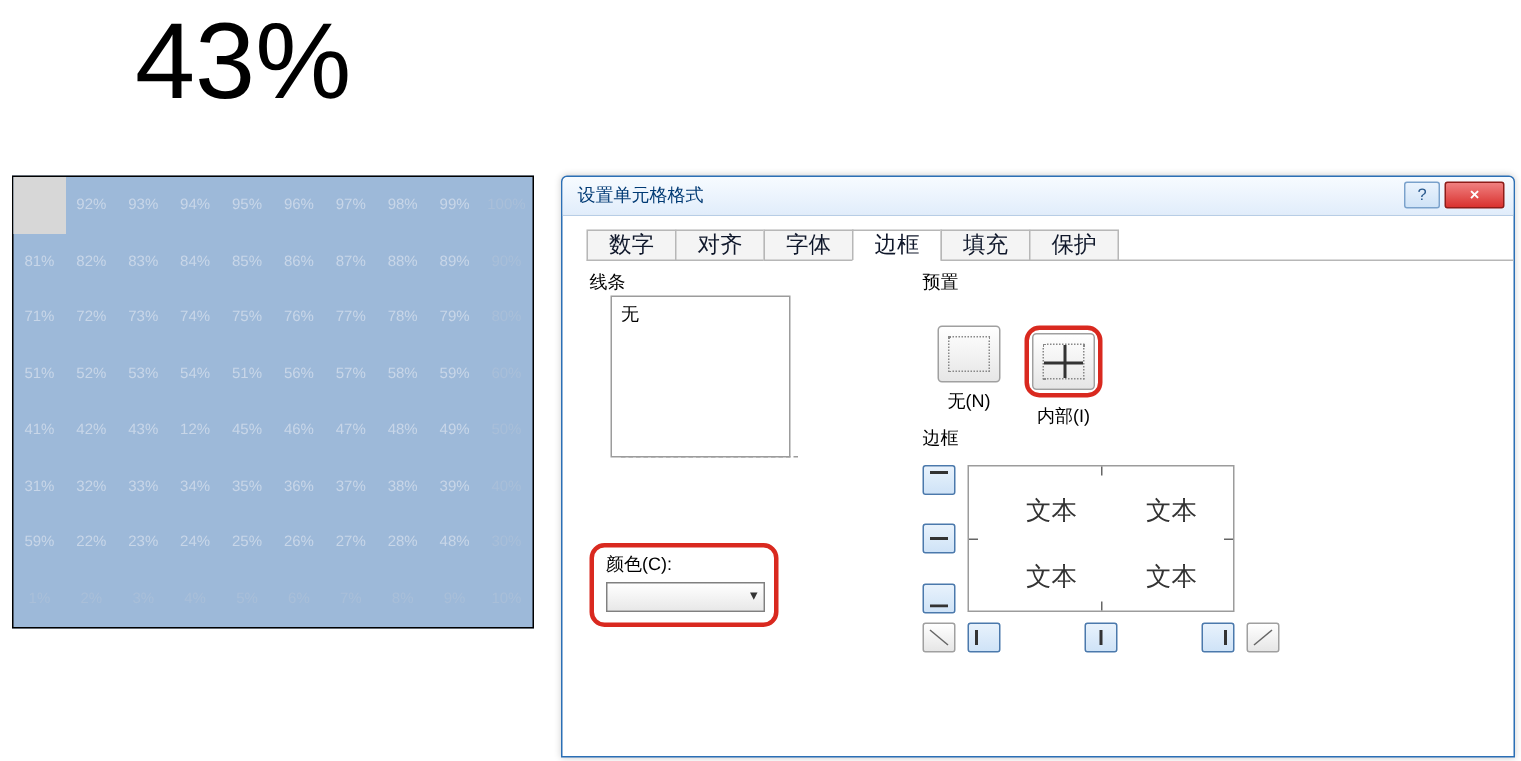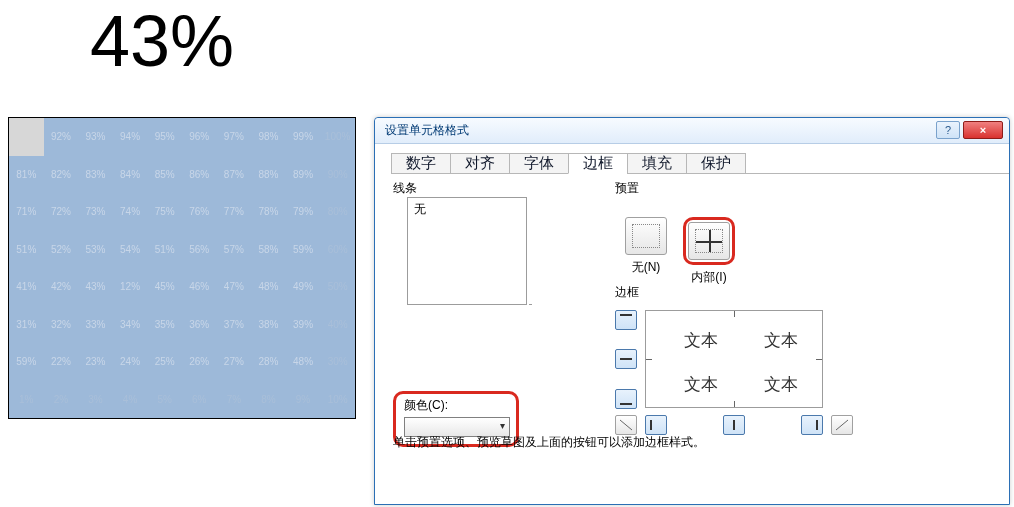--- a/index.html
+++ b/index.html
@@ -150,21 +150,20 @@
 
   .color-row {
     position: absolute;
     left: 18px; top: 188px;
     width: 134px;
   }
   .color-box {
     border: 3px solid #d9291f; border-radius: 10px;
     padding: 3px 8px 7px 8px;
     width: 126px;
-    margin-top: 29px;
   }
   .color-box .clabel { margin-bottom: 3px; }
   .color-select {
     width: 106px; height: 20px;
     border: 1px solid #808080;
     background: linear-gradient(#fff,#e8e8e8);
     position: relative;
   }
   .color-select::after {
     content: "▾";
@@ -465,15 +464,14 @@
             </svg>
         </div>
         <div class="edge-btn gray" style="left:216px;top:108px">
           <svg width="14" height="12">
               <line x1="1" y1="11" x2="13" y2="1" stroke="#666"></line>
             </svg>
         </div>
       </div>
     </div>
 
-    <div class="hint">单击预置选项、预览草图及上面的按钮可以添加边框样式。</div>
   </div>
 </div>
 
 </body></html>

